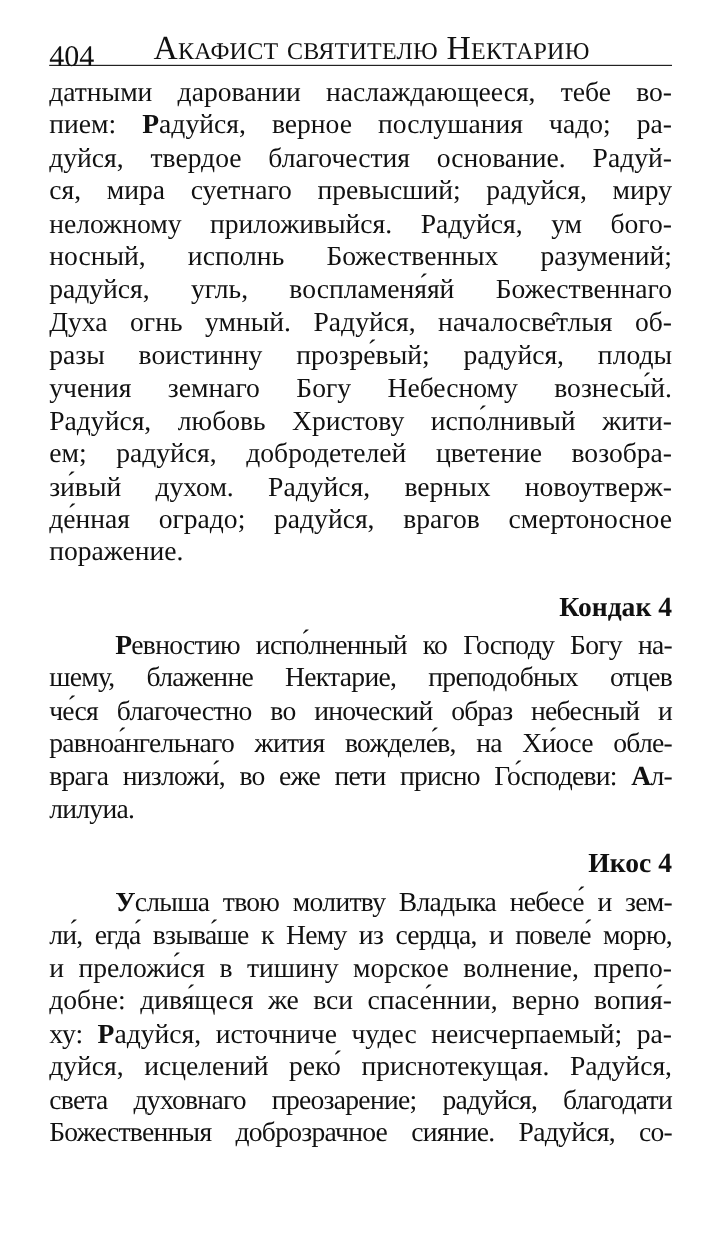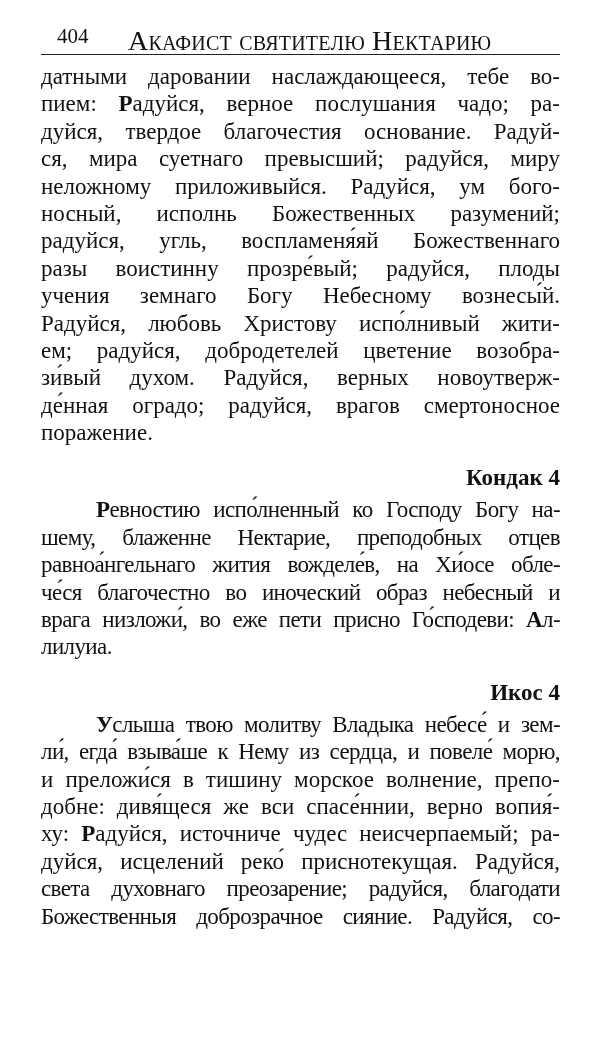--- a/index.html
+++ b/index.html
@@ -1,20 +1,20 @@
 <!DOCTYPE html>
 <html><head>
 <meta charset="utf-8">
 <style>
   html, body { margin: 0; padding: 0; background: #ffffff; }
   body { width: 600px; height: 1049px; position: relative; overflow: hidden;
          font-family: "Liberation Serif", "DejaVu Serif", serif; color: #111; }
   .page { position: absolute; left: 41px; top: 22px; width: 519px; }
   .header { position: relative; height: 32px; border-bottom: 1.5px solid #222; }
-  .page-num { position: absolute; left: 0; top: 2px; font-size: 21px; margin-left: 16px; }
+  .page-num { position: absolute; left: 0; top: 12px; font-size: 25px; }
   .running-title { position: absolute; left: 87px; top: 3px; font-size: 28px;
                    font-variant: small-caps; letter-spacing: 0.2px; }
   .body { margin-top: 8px; }
   .line { display: block; height: 27.4px; line-height: 27.4px; font-size: 23px;
           white-space: nowrap; text-align: justify; text-align-last: justify; }
   .line.last { text-align-last: left; }
   .line.indent { padding-left: 55px; }
   .heading { display: block; text-align: right; font-weight: bold; font-size: 23px;
              height: 36px; line-height: 36px; margin-top: 14px; }
   b.dropcap { font-weight: bold; }
@@ -31,35 +31,36 @@
 
   <div class="body">
     <div>
       <span class="line">датными даровании наслаждающееся, тебе во-</span>
       <span class="line"><span>пием: </span><b class="dropcap">Р</b><span>адуйся, верное послушания чадо; ра-</span></span>
       <span class="line">дуйся, твердое благочестия основание. Радуй-</span>
       <span class="line">ся, мира суетнаго превысший; радуйся, миру</span>
       <span class="line">неложному приложивыйся. Радуйся, ум бого-</span>
       <span class="line">носный, исполнь Божественных разумений;</span>
       <span class="line">радуйся, угль, воспламеня́яй Божественнаго</span>
+      <span class="line">Духа огнь умный. Радуйся, началосве̑тлыя об-</span>
       <span class="line">разы воистинну прозре́вый; радуйся, плоды</span>
       <span class="line">учения земнаго Богу Небесному вознесы́й.</span>
       <span class="line">Радуйся, любовь Христову испо́лнивый жити-</span>
       <span class="line">ем; радуйся, добродетелей цветение возобра-</span>
       <span class="line">зи́вый духом. Радуйся, верных новоутверж-</span>
       <span class="line">де́нная оградо; радуйся, врагов смертоносное</span>
       <span class="line last">поражение.</span>
     </div>
 
     <div>
       <span class="heading">Кондак 4</span>
       <span class="line indent condensed"><b class="dropcap">Р</b><span>евностию испо́лненный ко Господу Богу на-</span></span>
       <span class="line condensed">шему, блаженне Нектарие, преподобных отцев</span>
+      <span class="line condensed">че́ся благочестно во иноческий образ небесный и</span>
       <span class="line condensed">равноа́нгельнаго жития вожделе́в, на Хи́осе обле-</span>
-      <span class="line condensed">че́ся благочестно во иноческий образ небесный и</span>
       <span class="line condensed"><span>врага низложи́, во еже пети присно Го́сподеви: </span><b class="dropcap">А</b><span>л-</span></span>
       <span class="line last condensed">лилуиа.</span>
     </div>
 
     <div>
       <span class="heading">Икос 4</span>
       <span class="line indent condensed"><b class="dropcap">У</b><span>слыша твою молитву Владыка небесе́ и зем-</span></span>
       <span class="line condensed">ли́, егда́ взыва́ше к Нему из сердца, и повеле́ морю,</span>
       <span class="line">и преложи́ся в тишину морское волнение, препо-</span>
       <span class="line">добне: дивя́щеся же вси спасе́ннии, верно вопия́-</span>

